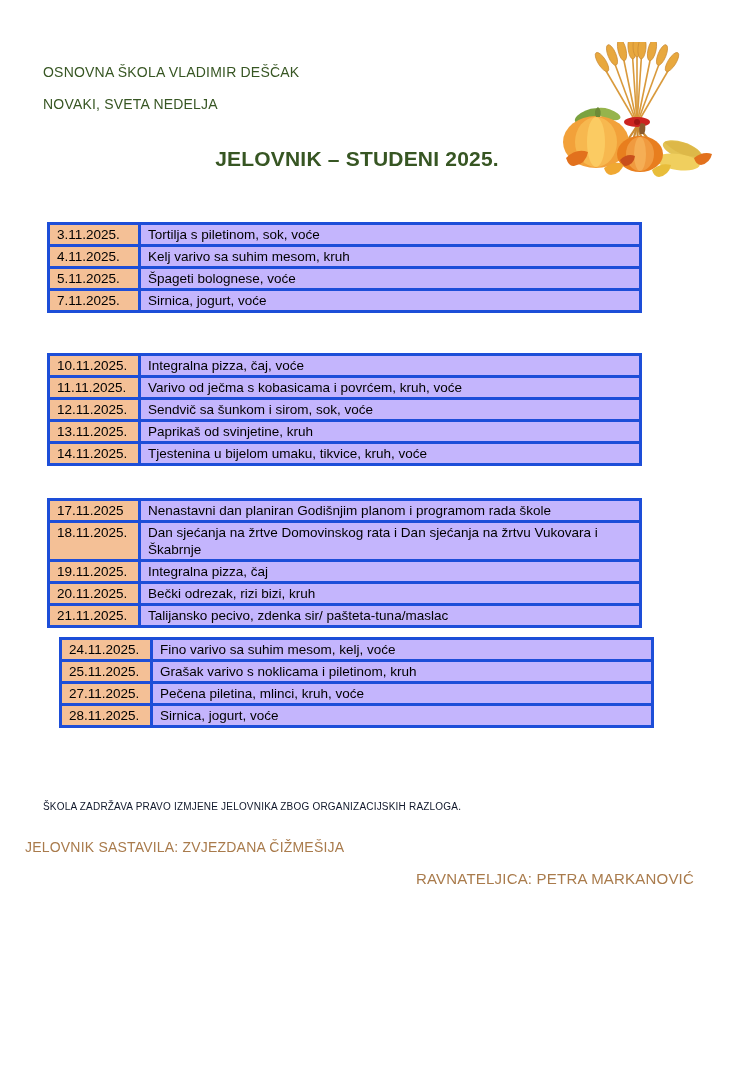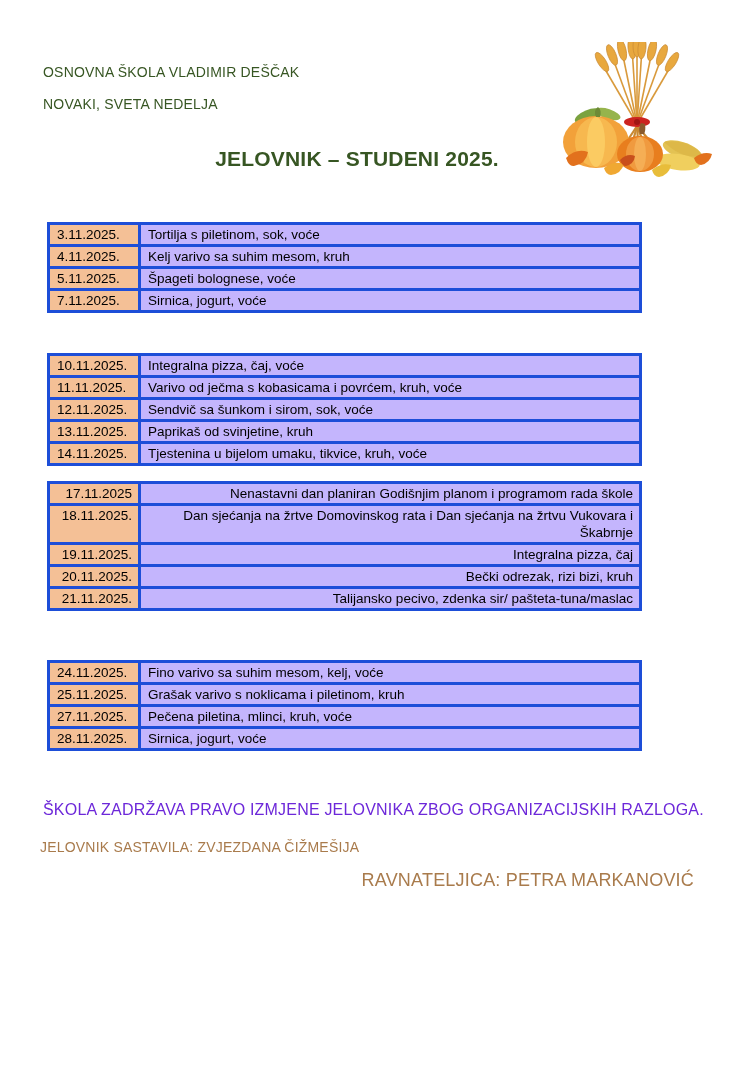--- a/index.html
+++ b/index.html
@@ -49,33 +49,33 @@
     background: #f4c096;
     font-size: 14px;
     white-space: nowrap;
   }
   td.menu-cell {
     background: #c4b5fd;
     padding-left: 10px;
   }
   .t1 { top: 222px; }
   .t2 { top: 353px; padding-left: 40px; }
-  .t3 { top: 481px; text-align: right; }
-  .t4 { top: 660px; }
+  .t3 { top: 498px; }
+  .t4 { top: 637px; margin-left: 12px; }
   .footer-note {
     position: absolute; left: 43px; top: 801px;
-    font-size: 16px; color: #6d28d9; letter-spacing: 0.2px;
+    font-size: 10px; color: #0f172a; letter-spacing: 0.2px;
   }
   .footer-composed {
-    position: absolute; left: 40px; top: 839px;
+    position: absolute; left: 25px; top: 839px;
     font-size: 14px; color: #a97b4c; letter-spacing: 0.2px;
   }
   .footer-principal {
     position: absolute; right: 20px; top: 870px;
-    font-size: 18px; color: #a97b4c; letter-spacing: 0.2px;
+    font-size: 15px; color: #a97b4c; letter-spacing: 0.2px;
     text-align: right;
   }
 </style>
 </head>
 <body>
 
 <div class="page">
 
   <div class="school-name">OSNOVNA ŠKOLA VLADIMIR DEŠČAK</div>
   <div class="school-location">NOVAKI, SVETA NEDELJA</div>

